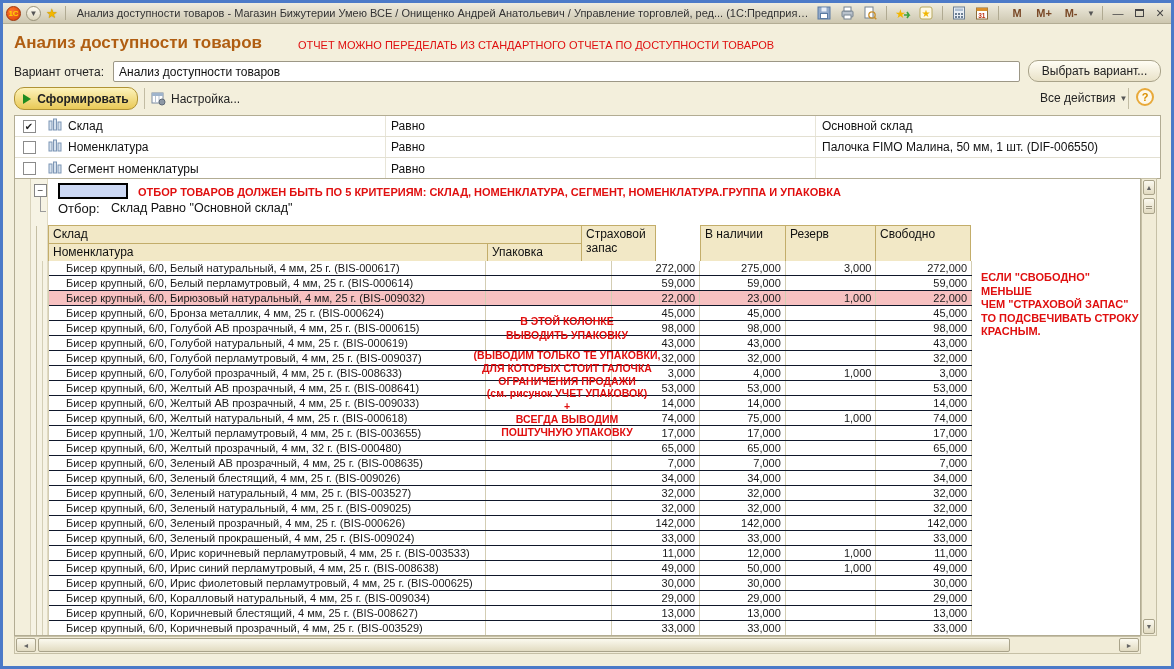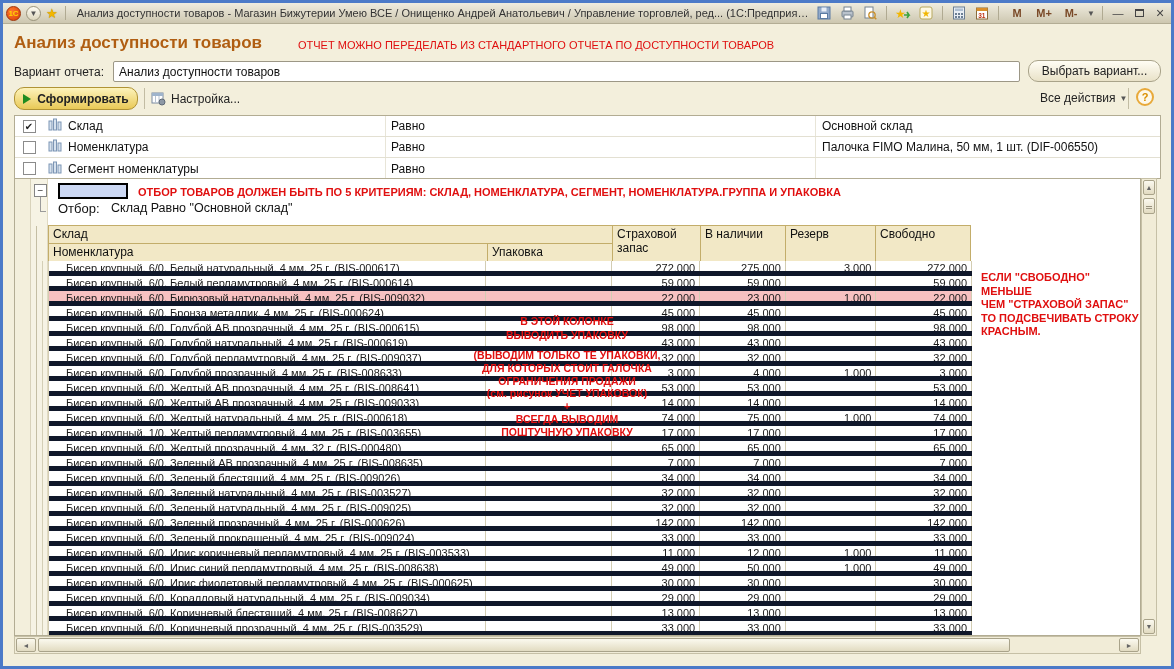--- a/index.html
+++ b/index.html
@@ -56,26 +56,26 @@
 .gl-long1{position:absolute;left:21px;top:47px;width:1px;height:410px;background:#c4beA4}
 .gl-long2{position:absolute;left:27px;top:82px;width:1px;height:375px;background:#d4cfb6}
 .sel-cell{position:absolute;left:43px;top:4px;width:70px;height:16px;background:#ccd8f4;border:2px solid #000}
 .top-note{position:absolute;left:123px;top:7px;font-size:11px;font-weight:bold;color:#e00f0f;white-space:nowrap}
 .otbor-label{position:absolute;left:43px;top:22px;font-size:13px;color:#111}
 .otbor-value{position:absolute;left:96px;top:22px;font-size:12.5px;color:#111}
 .hcell{position:absolute;background:#f2e8c6;border:1px solid #c3ad6a;font-size:12px;color:#111;padding:1px 4px}
 .hdr-sklad{left:33px;top:46px;width:565px;height:19px}
 .hdr-nom{left:33px;top:64px;width:440px;height:19px}
 .hdr-pack{left:472px;top:64px;width:126px;height:19px}
-.hdr-safety{left:597px;top:46px;width:100px;height:37px}
+.hdr-safety{left:566px;top:46px;width:75px;height:37px}
 .hdr-stock{left:685px;top:46px;width:86px;height:37px}
 .hdr-reserve{left:770px;top:46px;width:91px;height:37px}
 .hdr-free{left:860px;top:46px;width:96px;height:37px}
 .rows{position:absolute;left:33px;top:82px;width:924px;border-left:1px solid #d3cdb3}
-.t-row{display:flex;height:15px;border-bottom:5px solid #0f172a;background:#fff}
+.t-row{display:flex;height:15px;border-bottom:1px solid #0f172a;background:#fff}
 .t-row.hl{background:#f7c1c1}
 .c{font-size:11px;color:#1a1a1a;border-right:1px solid #d3cdb3;white-space:nowrap;overflow:hidden;line-height:14px}
 .c.name{width:439px;padding-left:17px}
 .c.pack{width:126px}
 .c.num{text-align:right;padding-right:4px}
 .c.n1{width:89px}.c.n2{width:86px}.c.n3{width:91px}.c.n4{width:96px}
 .note-red{position:absolute;font-weight:bold;color:#e00f0f;white-space:pre-line}
 .note-free{left:966px;top:92px;font-size:11px;line-height:13.5px;text-align:left}
 .note-pack1{left:412px;top:136px;width:280px;font-size:10.5px;line-height:13.5px;text-align:center;z-index:5}
 .note-pack2{left:400px;top:170px;width:304px;font-size:10.5px;line-height:12.8px;text-align:center;z-index:5}

